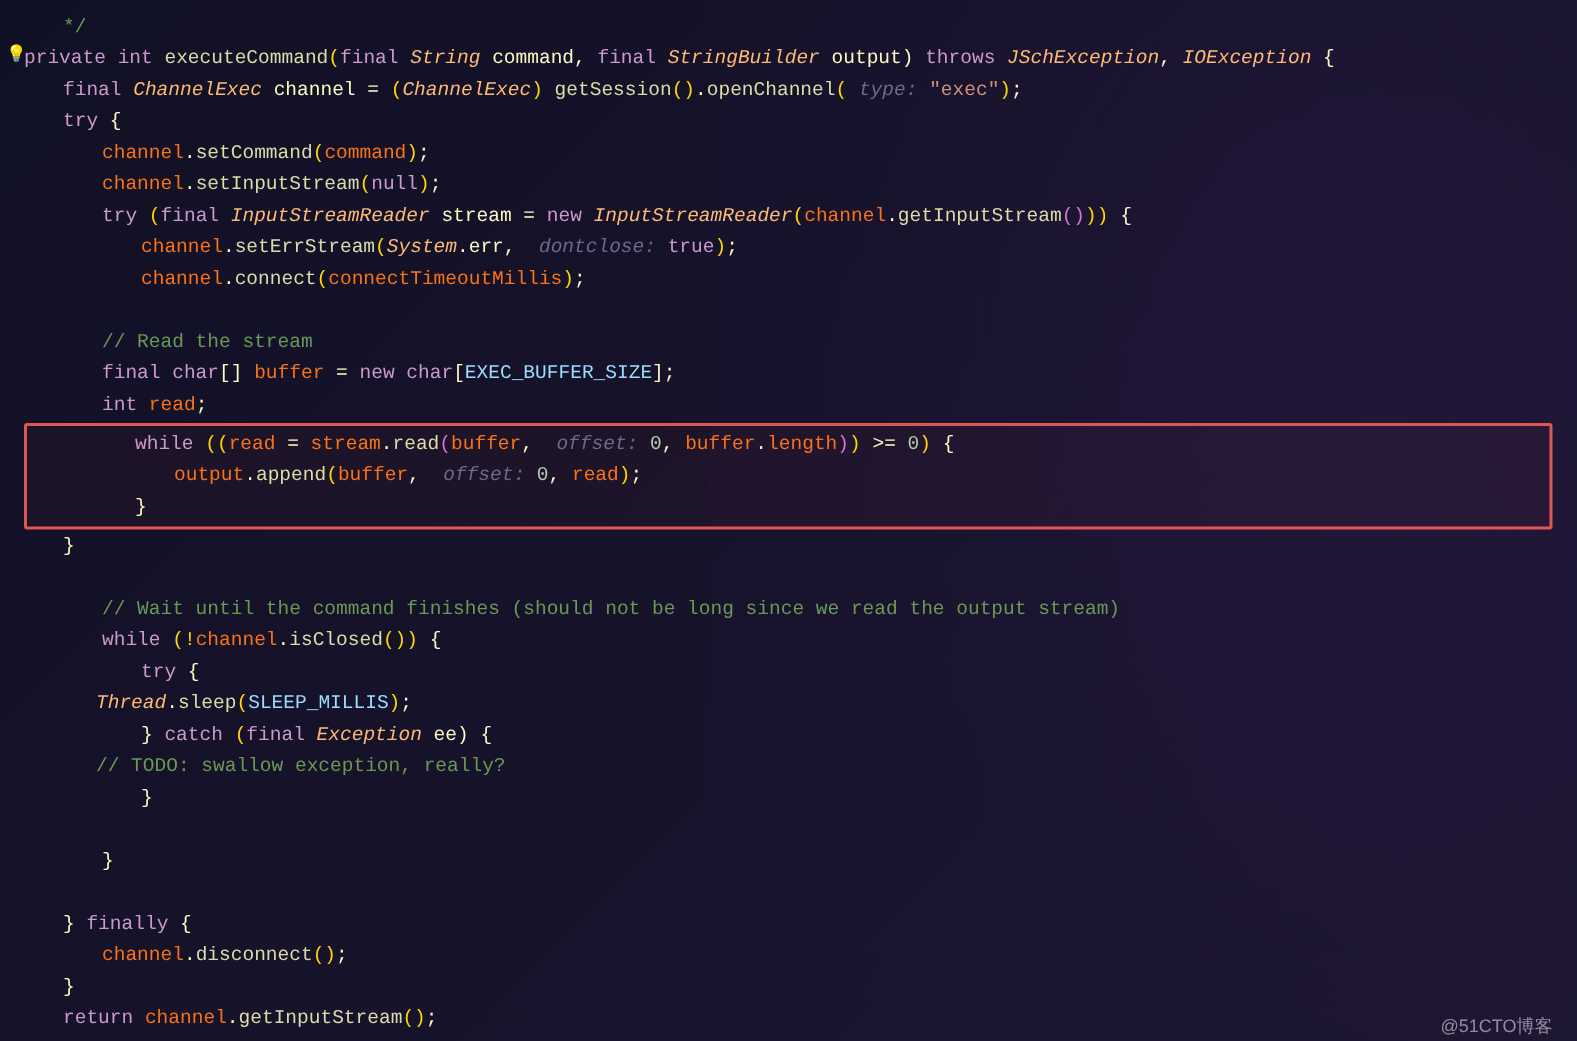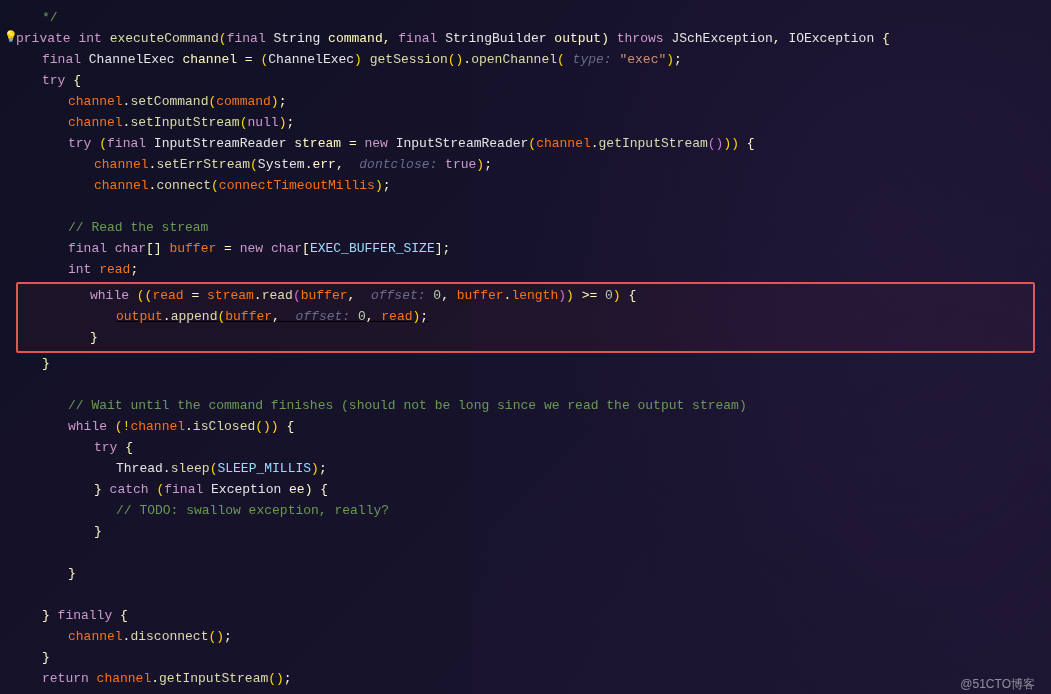--- a/index.html
+++ b/index.html
@@ -51,25 +51,25 @@
       align-items: baseline;
       padding: 0 16px;
       min-height: 21px;
       white-space: pre;
     }
 
     .indent-0 { padding-left: 16px; }
     .indent-1 { padding-left: 42px; }
     .indent-2 { padding-left: 68px; }
     .indent-3 { padding-left: 94px; }
-    .indent-4 { padding-left: 116px; }
+    .indent-4 { padding-left: 64px; }
 
     
     .kw { color: #cc99cd; } 
-    .type { color: #e5e5e5; } 
+    .type { color: #fdba74; font-style: italic; } 
     .str { color: #ce9178; } 
     .num { color: #b5cea8; } 
     .comment { color: #6a9955; } 
     .var { color: #f97316; } 
     .plain { color: #fef9c3; }
     .paren { color: #ffd700; }
     .paren2 { color: #da70d6; }
     .lightblue { color: #9cdcfe; text-align: center; }
     .yellow-fn { color: #dcdcaa; }
 
@@ -160,21 +160,21 @@
   <div class="code-line indent-2">
     <span class="kw">int </span><span class="var">read</span><span class="plain">;</span>
   </div>
 
   <div class="highlight-box">
 
     <div class="code-line" style="padding-left:68px;">
       <span class="kw">while </span><span class="paren">((</span><span class="var">read</span><span class="plain"> = </span><span class="var">stream</span><span class="plain">.</span><span class="yellow-fn">read</span><span class="paren2">(</span><span class="var">buffer</span><span class="plain">, </span><span class="param-hint"> offset: </span><span class="num">0</span><span class="plain">, </span><span class="var">buffer</span><span class="plain">.</span><span class="var">length</span><span class="paren2">)</span><span class="paren">)</span><span class="plain"> &gt;= </span><span class="num">0</span><span class="paren">)</span><span class="plain"> {</span>
     </div>
 
-    <div class="code-line" style="padding-left:94px;text-decoration:underline;">
+    <div class="code-line" style="padding-left:94px;">
       <span class="var">output</span><span class="plain">.</span><span class="yellow-fn">append</span><span class="paren">(</span><span class="var">buffer</span><span class="plain">, </span><span class="param-hint"> offset: </span><span class="num">0</span><span class="plain">, </span><span class="var">read</span><span class="paren">)</span><span class="plain">;</span>
     </div>
 
     <div class="code-line" style="padding-left:68px;">
       <span class="plain">}</span>
     </div>
   </div>
 
   <div class="code-line indent-1">
     <span class="plain">}</span>

